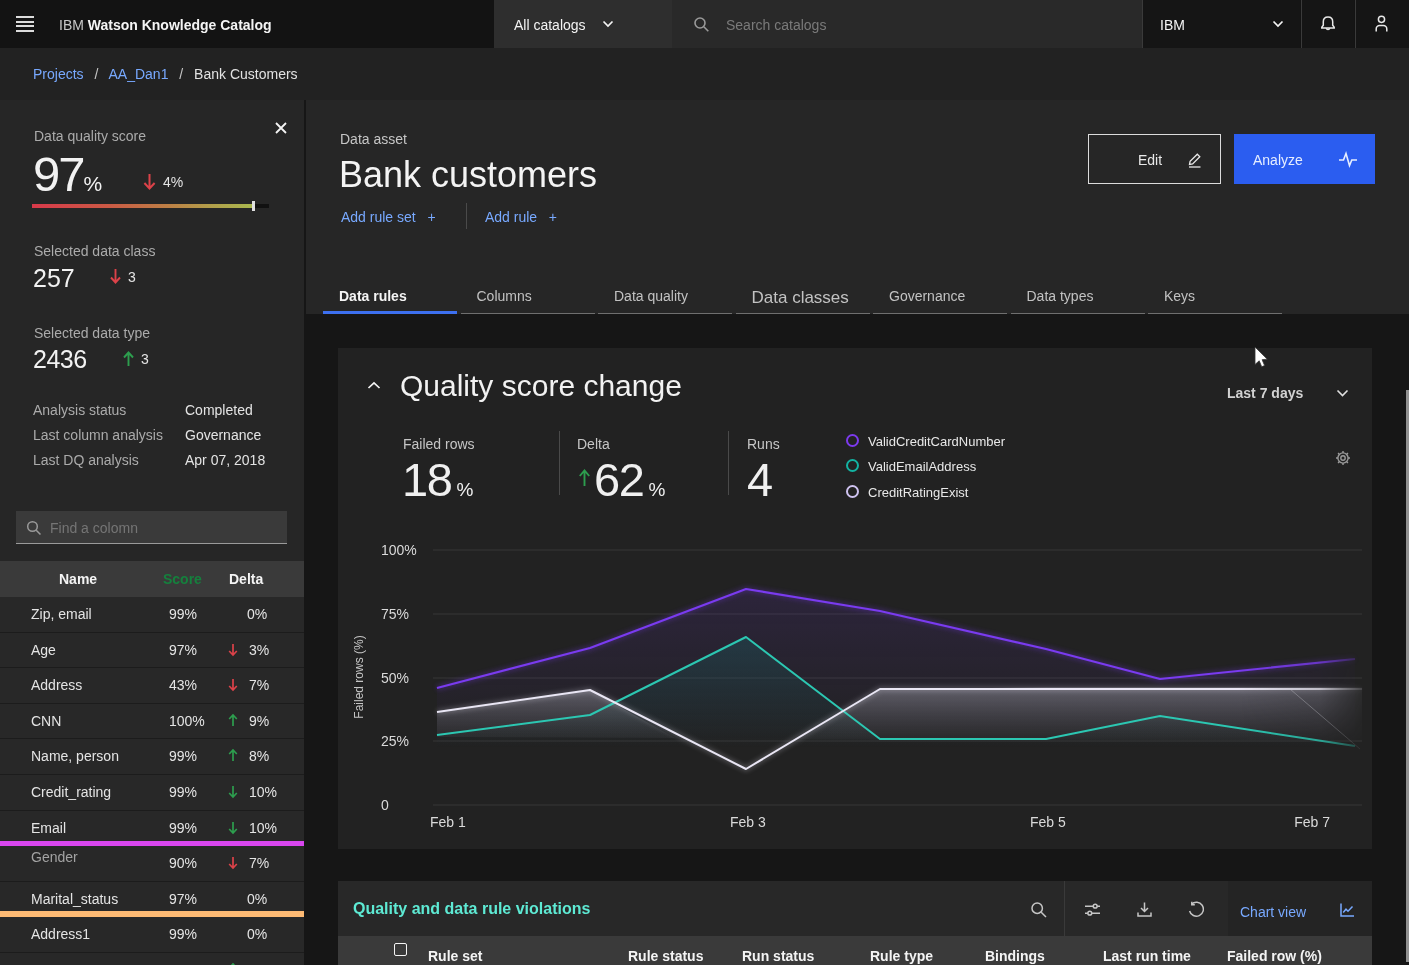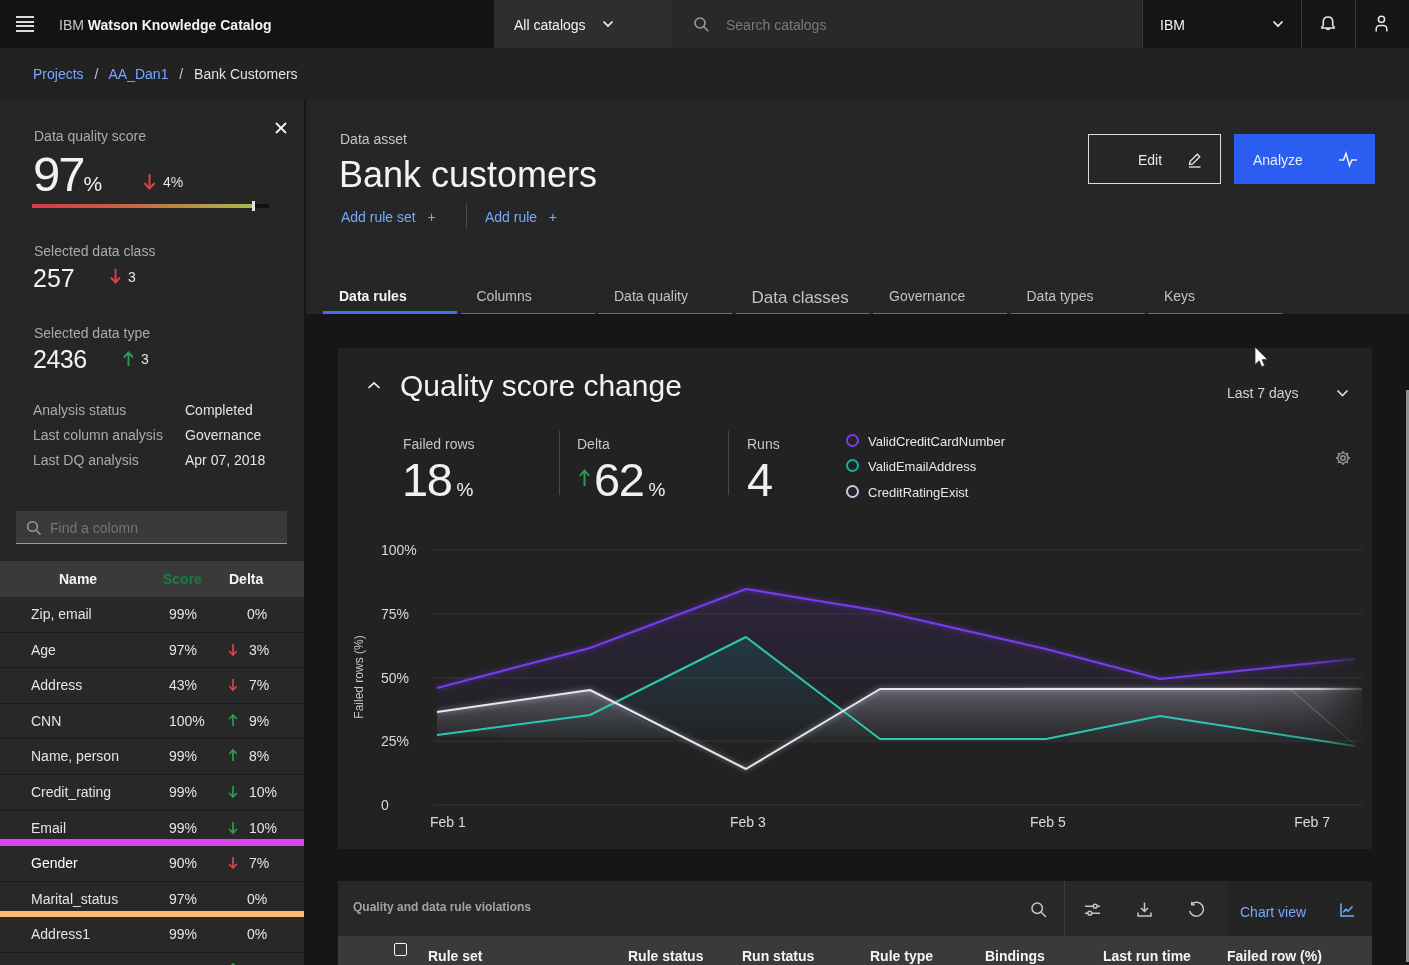--- a/index.html
+++ b/index.html
@@ -154,30 +154,30 @@
  <div style="position:absolute;left:249px;top:9px;font-size:14px;color:#e4e4e4;">8%</div>
  </div>
     <div style="position:relative;height:35.6px;border-bottom:1px solid #1c1c1c;background:#282828;">
  <div style="position:absolute;left:31px;top:9px;font-size:14px;color:#e4e4e4;">Credit_rating</div>
  <div style="position:absolute;left:169px;top:9px;font-size:14px;color:#e4e4e4;">99%</div>
  <svg width="14" height="15" viewBox="0 0 14 15" style="position:absolute;left:226px;top:9px;">
         <path d="M7 2 V12.5 M3.2 9 L7 13 L10.8 9" fill="none" stroke="#2d9e4e" stroke-width="1.7"></path>
       </svg>
  <div style="position:absolute;left:249px;top:9px;font-size:14px;color:#e4e4e4;">10%</div>
  </div>
-    <div style="position:relative;height:35.6px;border-bottom:7px solid #d946ef;background:#282828;">
+    <div style="position:relative;height:35.6px;border-bottom:5px solid #d946ef;background:#282828;">
  <div style="position:absolute;left:31px;top:9px;font-size:14px;color:#e4e4e4;">Email</div>
  <div style="position:absolute;left:169px;top:9px;font-size:14px;color:#e4e4e4;">99%</div>
  <svg width="14" height="15" viewBox="0 0 14 15" style="position:absolute;left:226px;top:9px;">
         <path d="M7 2 V12.5 M3.2 9 L7 13 L10.8 9" fill="none" stroke="#2d9e4e" stroke-width="1.7"></path>
       </svg>
  <div style="position:absolute;left:249px;top:9px;font-size:14px;color:#e4e4e4;">10%</div>
  </div>
     <div style="position:relative;height:35.6px;border-bottom:1px solid #1c1c1c;background:#282828;">
- <div style="position:absolute;left:31px;top:9px;font-size:14px;color:#ffffff;">Gender</div>
+ <div style="position:absolute;left:31px;top:3px;font-size:14px;color:#a3a3a3;">Gender</div>
  <div style="position:absolute;left:169px;top:9px;font-size:14px;color:#e4e4e4;">90%</div>
  <svg width="14" height="15" viewBox="0 0 14 15" style="position:absolute;left:226px;top:9px;">
         <path d="M7 2 V12.5 M3.2 9 L7 13 L10.8 9" fill="none" stroke="#dc4249" stroke-width="1.7"></path>
       </svg>
  <div style="position:absolute;left:249px;top:9px;font-size:14px;color:#e4e4e4;">7%</div>
  </div>
     <div style="position:relative;height:35.6px;border-bottom:6px solid #fdba74;background:#282828;">
  <div style="position:absolute;left:31px;top:9px;font-size:14px;color:#e4e4e4;">Marital_status</div>
  <div style="position:absolute;left:169px;top:9px;font-size:14px;color:#e4e4e4;">97%</div>
 
@@ -234,21 +234,21 @@
  <div class="abs" style="left:1148px;top:313px;width:134px;height:1px;background:#6f6f6f;"></div>
   </div>
 <div class="abs" style="left:323px;top:311px;width:134px;height:3px;background:#3d70f0;"></div>
 <div class="abs" style="left:339px;top:288px;font-size:14px;font-weight:bold;color:#f4f4f4;">Data rules</div>
 
 <div class="abs" style="left:338px;top:348px;width:1034px;height:501px;background:#222222;"></div>
 <svg class="abs" style="left:367px;top:381px;" width="14" height="9" viewBox="0 0 14 9">
     <path d="M1.5 7 L7 1.8 L12.5 7" fill="none" stroke="#f4f4f4" stroke-width="1.7"></path>
   </svg>
 <div class="abs" style="left:400px;top:370.5px;font-size:30px;line-height:30px;color:#f2f2f2;">Quality score change</div>
-<div class="abs" style="left:1227px;top:385px;font-size:14px;color:#d2d2d2;">Last 7 days</div>
+<div class="abs" style="left:1227px;top:385px;font-size:14px;color:#d2d2d2;font-weight:bold;">Last 7 days</div>
 <svg class="abs" style="left:1336px;top:389px;" width="13" height="9" viewBox="0 0 13 9">
     <path d="M1.5 1.5 L6.5 6.5 L11.5 1.5" fill="none" stroke="#e0e0e0" stroke-width="1.6"></path>
   </svg>
 
 <div class="abs" style="left:403px;top:436px;font-size:14px;color:#c6c6c6;">Failed rows</div>
 <div class="abs" style="left:402px;top:456px;font-size:47px;line-height:47px;color:#f0f0f0;letter-spacing:-1.5px;">18<span style="font-size:19px;letter-spacing:0;">&nbsp;%</span></div>
 <div class="abs" style="left:559px;top:431px;width:1px;height:64px;background:#4a4a4a;"></div>
 <div class="abs" style="left:577px;top:436px;font-size:14px;color:#c6c6c6;">Delta</div>
 <svg class="abs" style="left:577px;top:467px;" width="15" height="21" viewBox="0 0 15 21">
     <path d="M7.5 19 V4 M2.8 9 L7.5 3.5 L12.2 9" fill="none" stroke="#2d9e4e" stroke-width="1.9"></path>
@@ -323,21 +323,21 @@
  <text x="43" y="462">0</text>
  <text x="92" y="479">Feb 1</text>
  <text x="392" y="479">Feb 3</text>
  <text x="692" y="479">Feb 5</text>
  <text x="992" y="479" text-anchor="end">Feb 7</text>
 </g>
 <text x="25" y="329" fill="#c6c6c6" font-size="12px" font-family="Liberation Sans" transform="rotate(-90 25 329)" text-anchor="middle">Failed rows (%)</text>
 </svg>
 
 <div class="abs" style="left:338px;top:881px;width:1034px;height:55px;background:#282828;"></div>
-<div class="abs" style="left:353px;top:900px;font-size:12px;font-weight:bold;color:#a3a3a3;">Quality and data rule violations</div>
+<div class="abs" style="left:353px;top:900px;font-size:16px;font-weight:bold;color:#5eead4;">Quality and data rule violations</div>
 <svg class="abs" style="left:1030px;top:901px;" width="18" height="18" viewBox="0 0 18 18">
     <circle cx="7.2" cy="7.2" r="5.2" fill="none" stroke="#c6c6c6" stroke-width="1.5"></circle>
     <path d="M11.2 11.2 L16 16" stroke="#c6c6c6" stroke-width="1.5"></path>
   </svg>
 <div class="abs" style="left:1064px;top:881px;width:1px;height:55px;background:#3a3a3a;"></div>
 
 <svg class="abs" style="left:1084px;top:902px;" width="17" height="16" viewBox="0 0 17 16">
     <g stroke="#c6c6c6" stroke-width="1.5" fill="none">
       <path d="M1 4.2 H16 M1 11.2 H16"></path>
       <circle cx="11.2" cy="4.2" r="1.9" fill="#282828"></circle>

